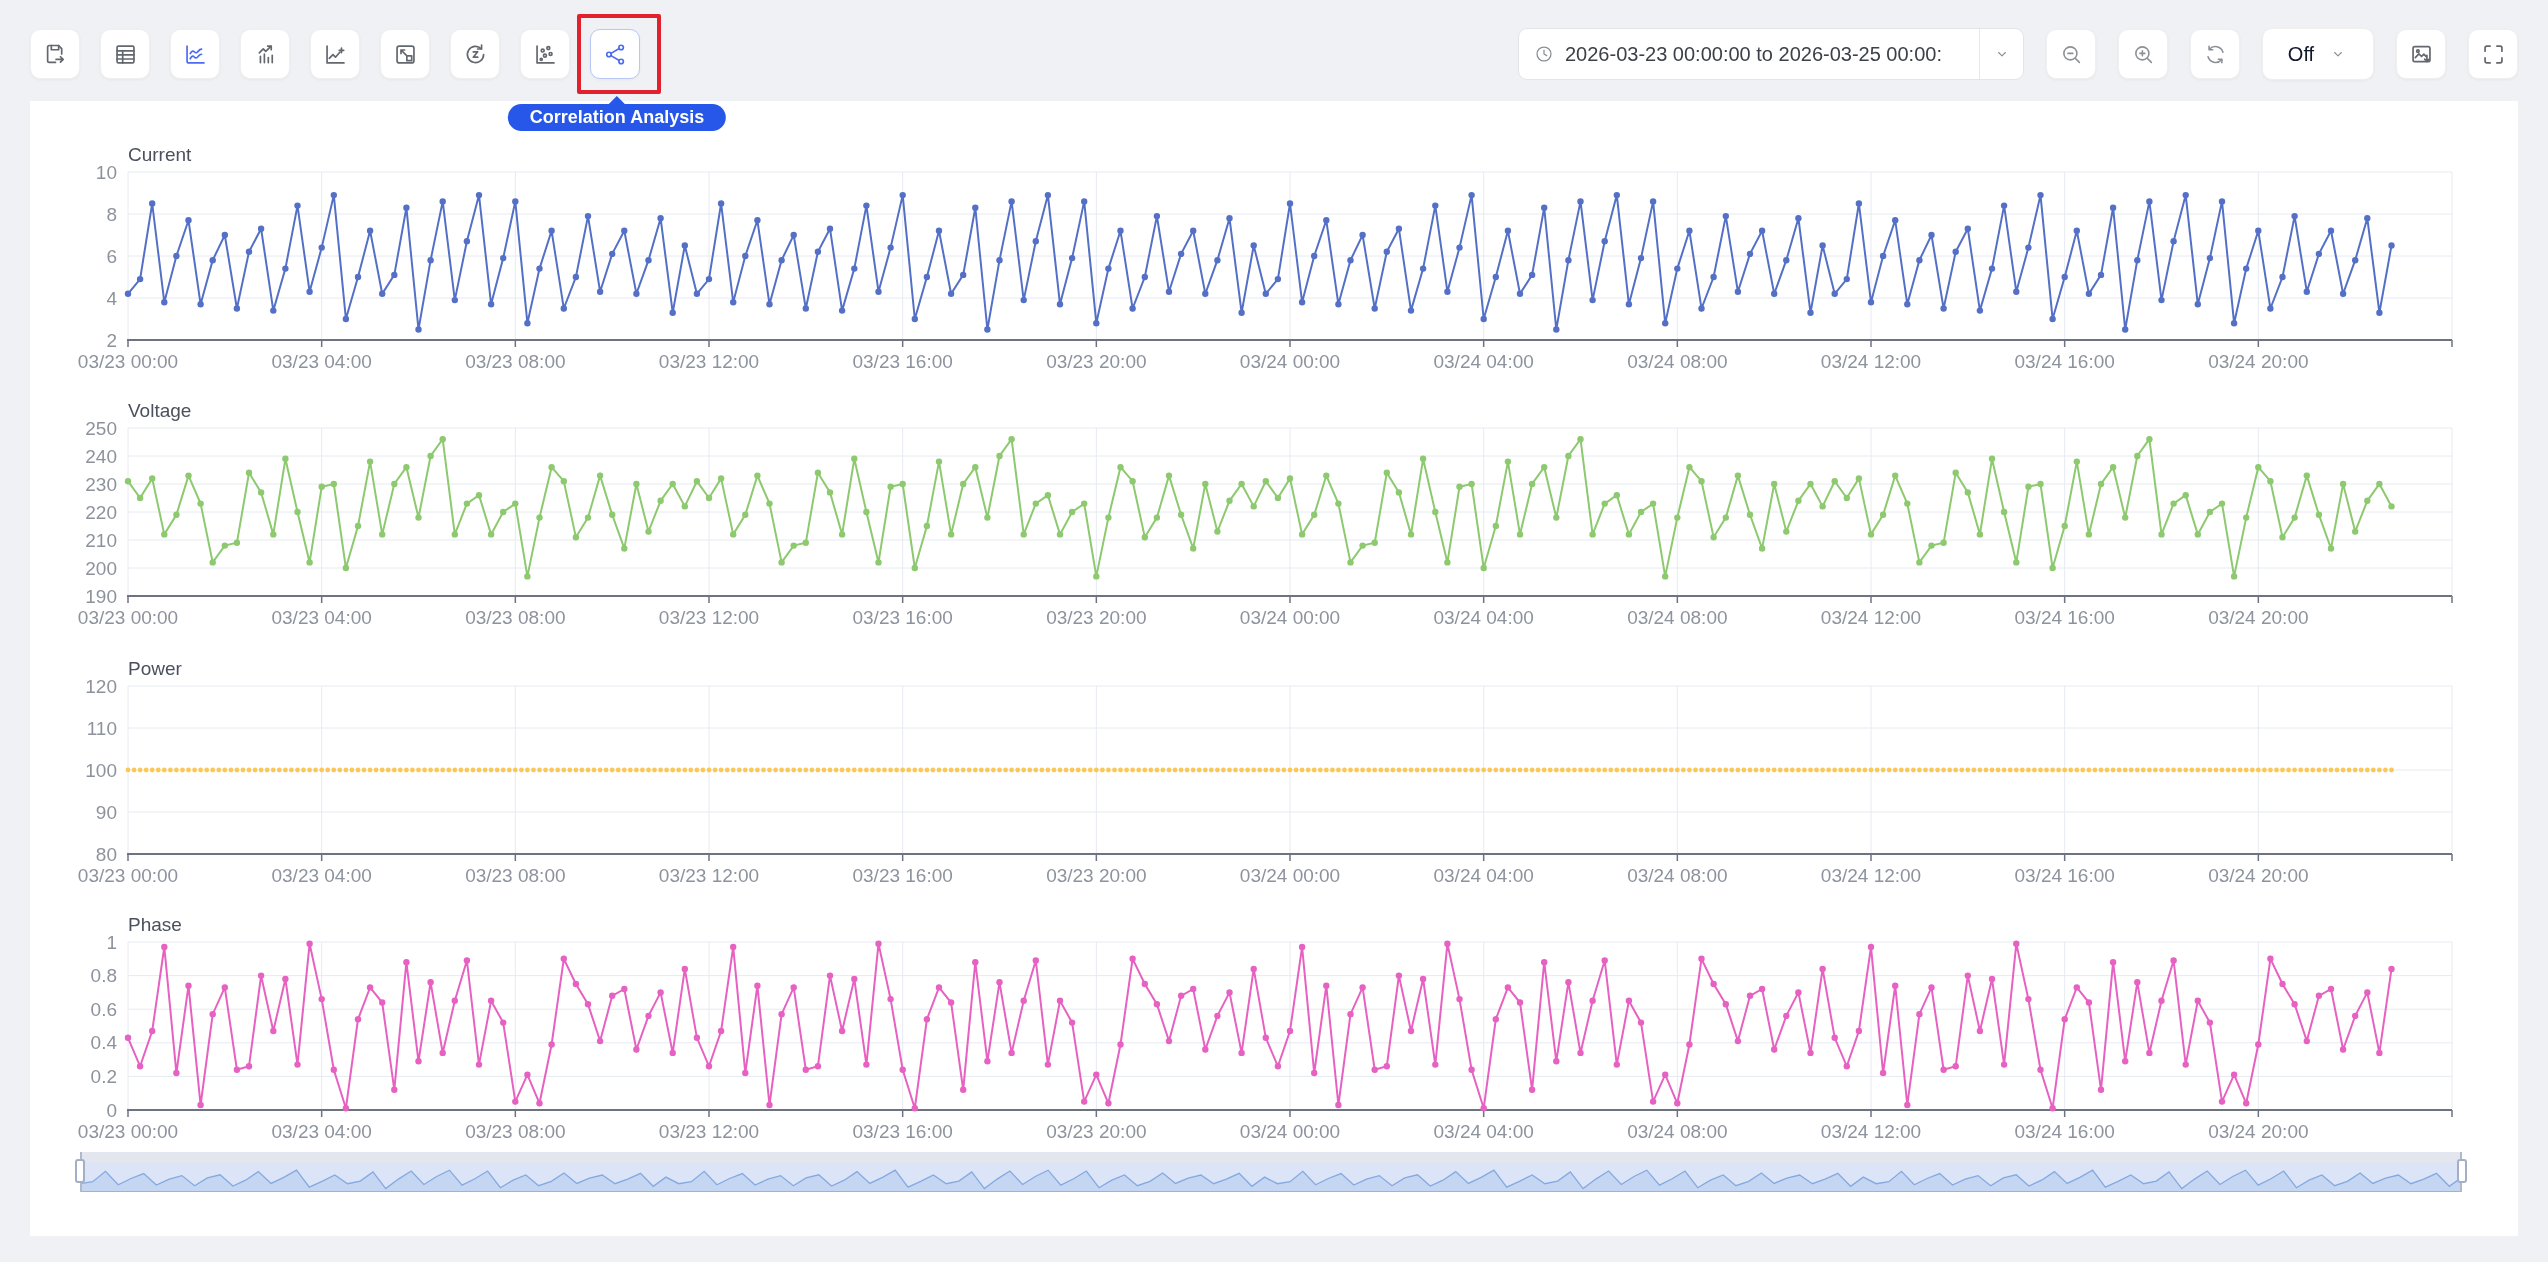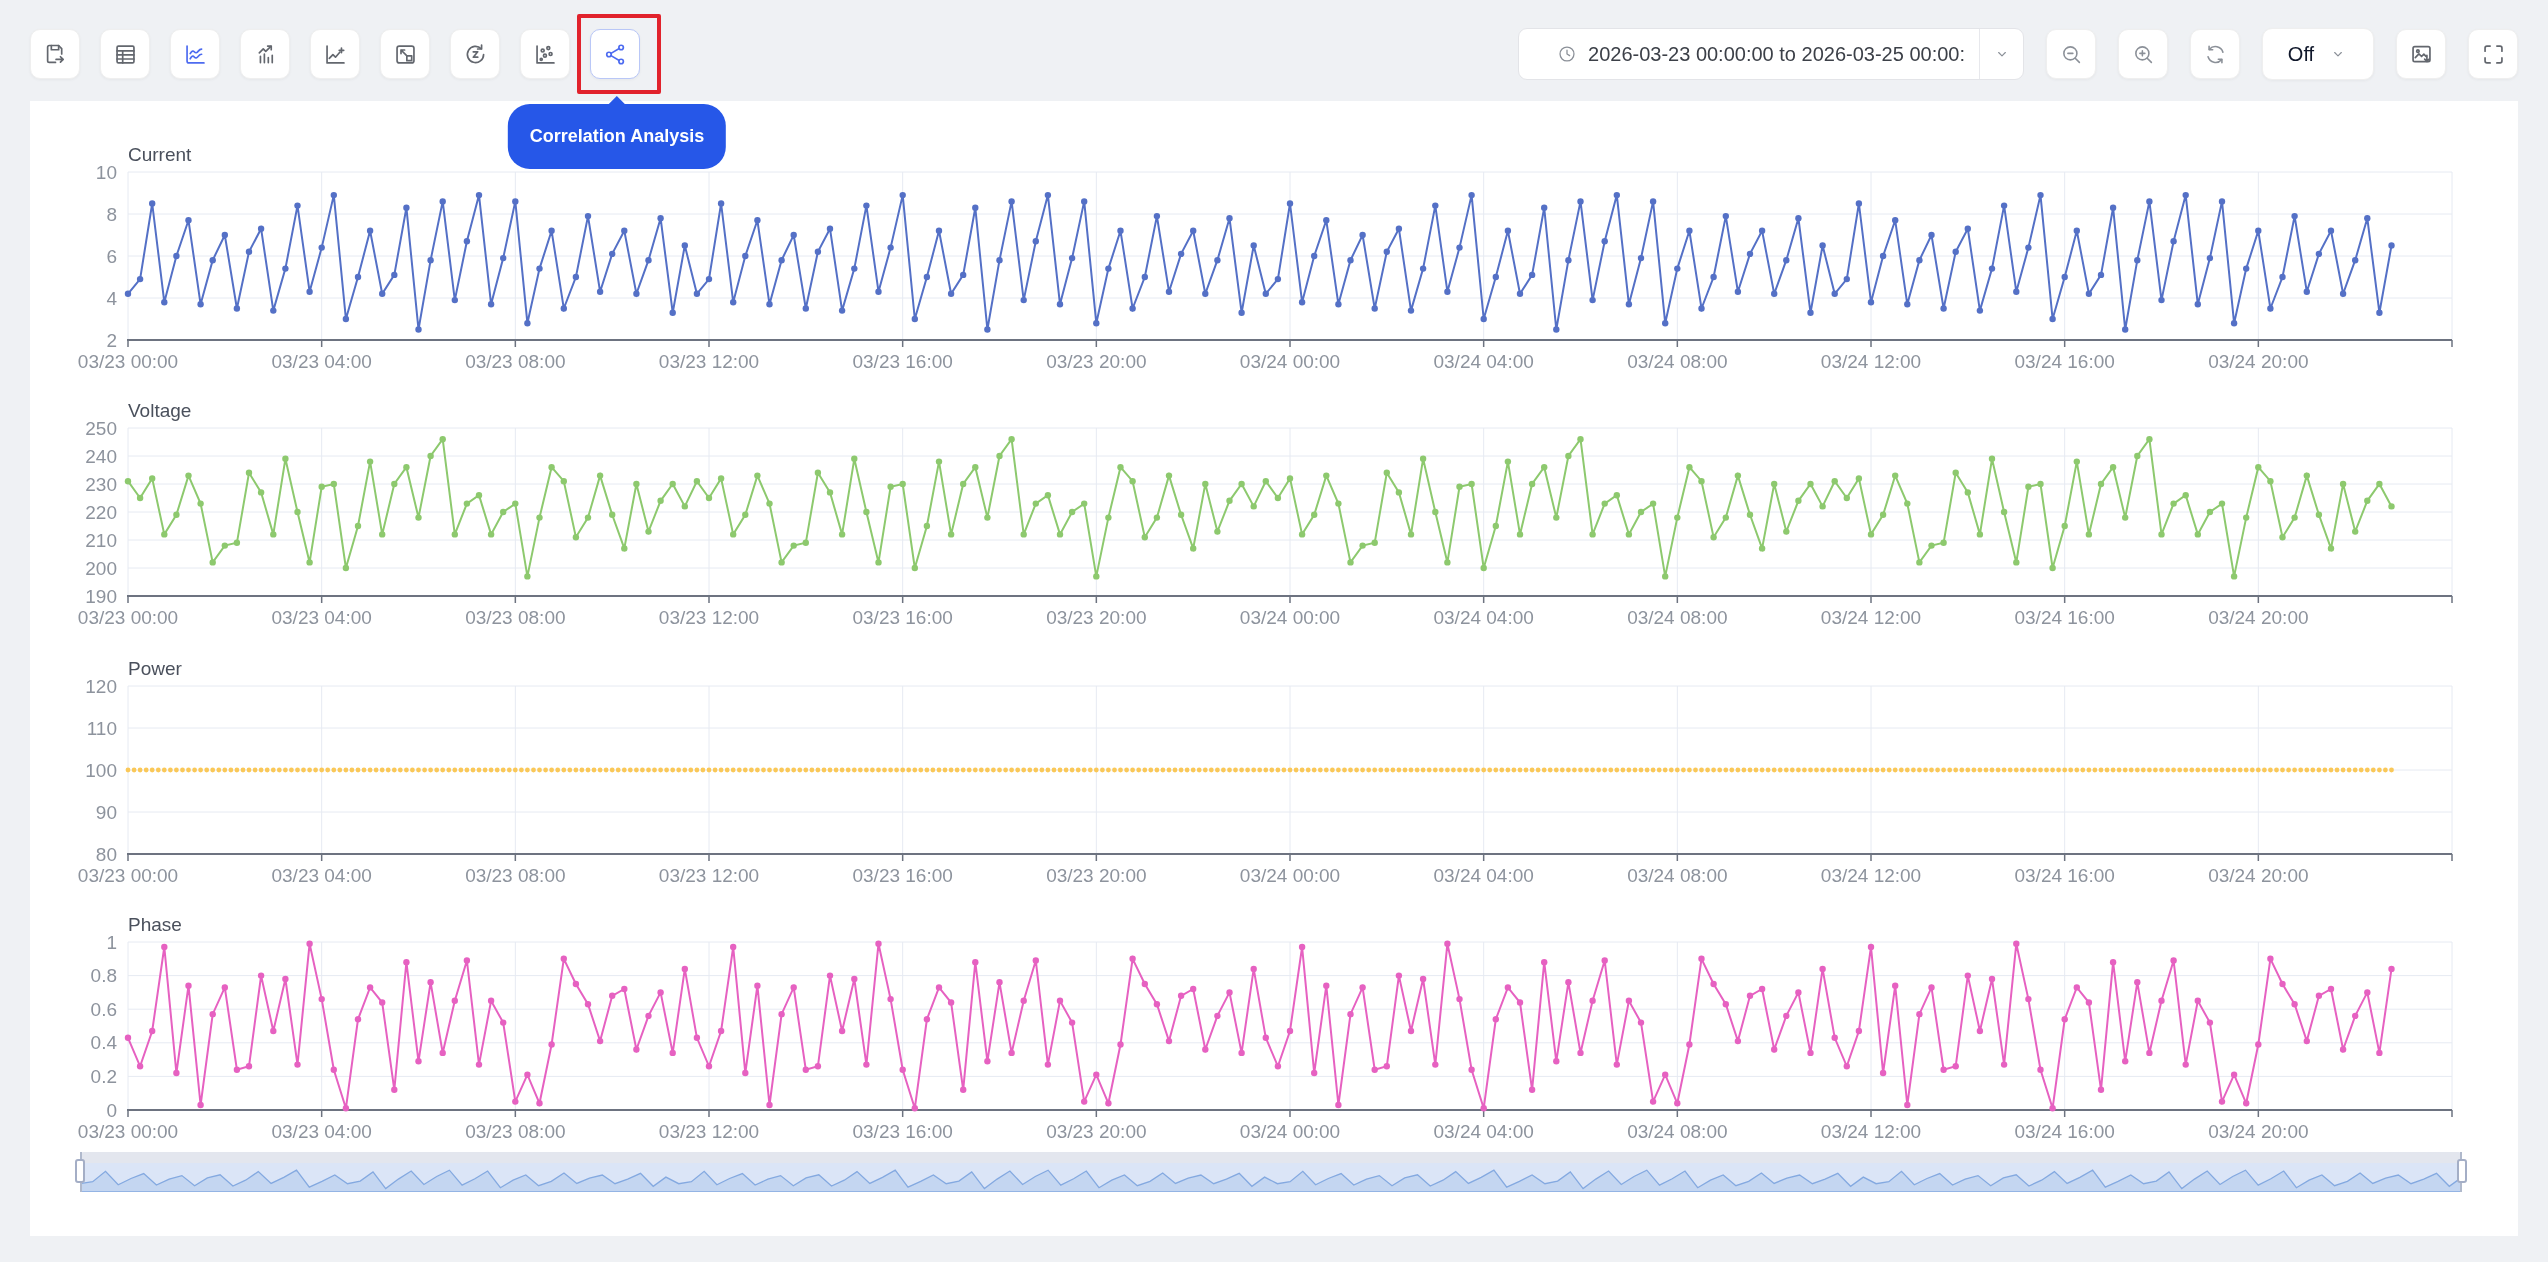--- a/index.html
+++ b/index.html
@@ -18,29 +18,29 @@
   .icn { width:27px; height:27px; stroke:#63676e; fill:none; stroke-width:1.5;
          stroke-linecap:round; stroke-linejoin:round; }
   .icn.blue { stroke:#4d6bf0; }
   .icn.thin { stroke-width:1.4; stroke:#8b9098; }
 
   
   .red-box { position:absolute; left:577px; top:14px; width:84px; height:80px;
              border:4px solid #e1222c; border-radius:2px; pointer-events:none; z-index:40; }
   .tooltip { position:absolute; left:617px; top:104px; transform:translateX(-50%);
              background:#2657e8; color:#fff; font-size:18px; font-weight:700;
-             padding:22px 22px; border-radius:22px; white-space:nowrap; z-index:41; }
+             padding:3px 22px; border-radius:22px; white-space:nowrap; z-index:41; }
   .tooltip .arrow { position:absolute; top:-8px; left:50%; transform:translateX(-50%);
              width:0; height:0; border-left:9px solid transparent; border-right:9px solid transparent;
              border-bottom:9px solid #2657e8; }
 
   
   .dt { height:52px; background:#fff; border:1px solid #e3e4e8; border-radius:9px;
         display:flex; align-items:center; width:506px; overflow:hidden; cursor:pointer; }
-  .dt-main { display:flex; align-items:center; gap:10px; padding:0 14px; flex:1; min-width:0;justify-content:flex-end; }
+  .dt-main { display:flex; align-items:center; gap:10px; padding:0 14px; flex:1; min-width:0; }
   .dt-text { font-size:20px; color:#3c4048; white-space:nowrap; overflow:hidden; }
   .dt-arrow { width:44px; height:100%; border-left:1px solid #e7e8ec; display:flex;
               align-items:center; justify-content:center; flex:none; }
   .dd { height:52px; width:112px; background:#fff; border:1px solid #efefef; border-radius:10px;
         display:flex; align-items:center; justify-content:center; gap:14px; cursor:pointer;
         box-shadow:0 1px 3px rgba(30,34,48,.05); }
   .dd-label { font-size:20px; color:#0f172a; }
 
   
   .card { position:absolute; left:30px; top:101px; width:2488px; height:1135px;

